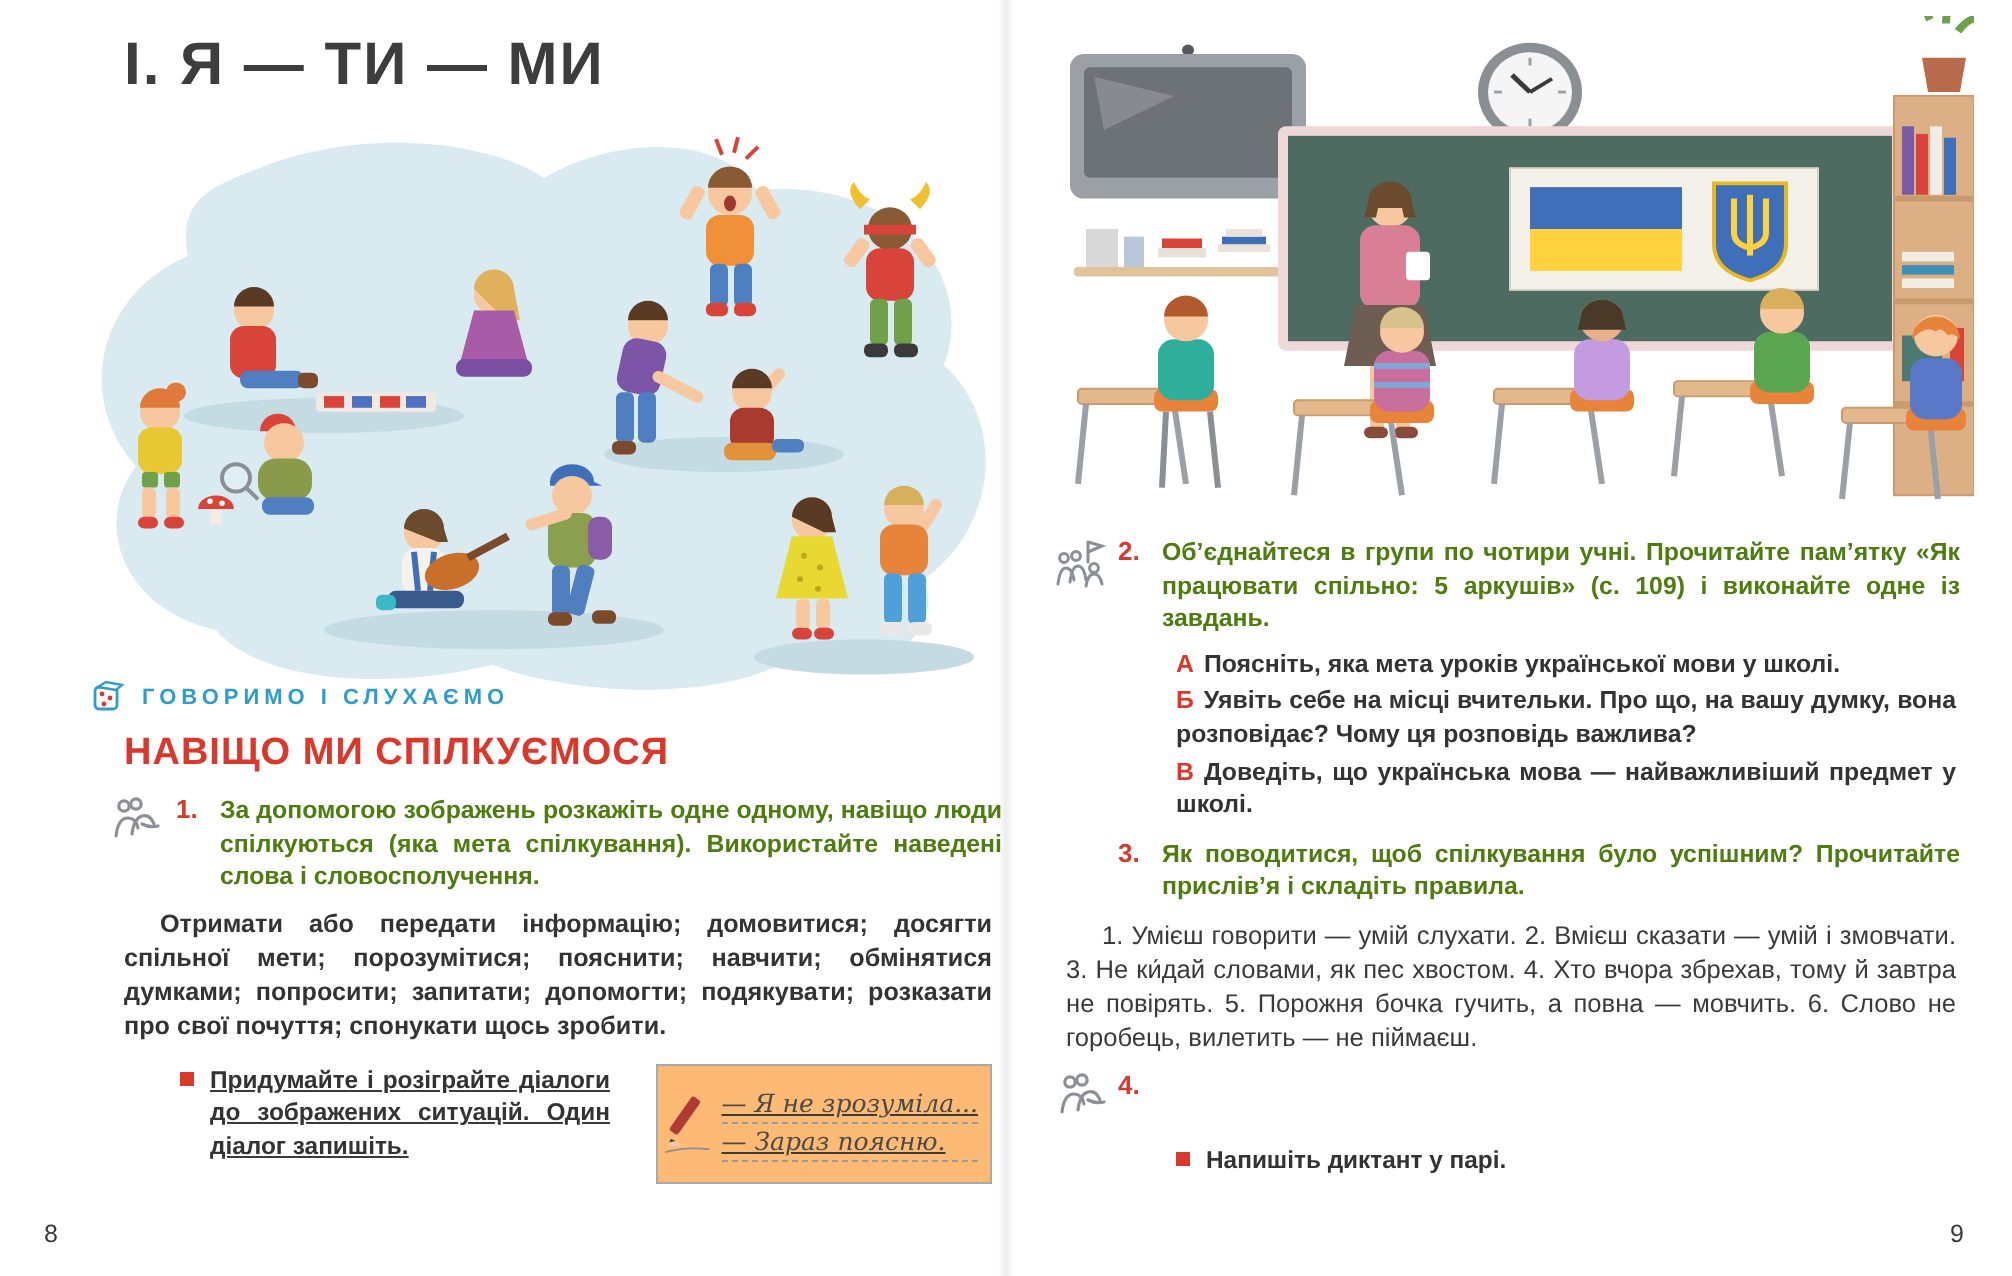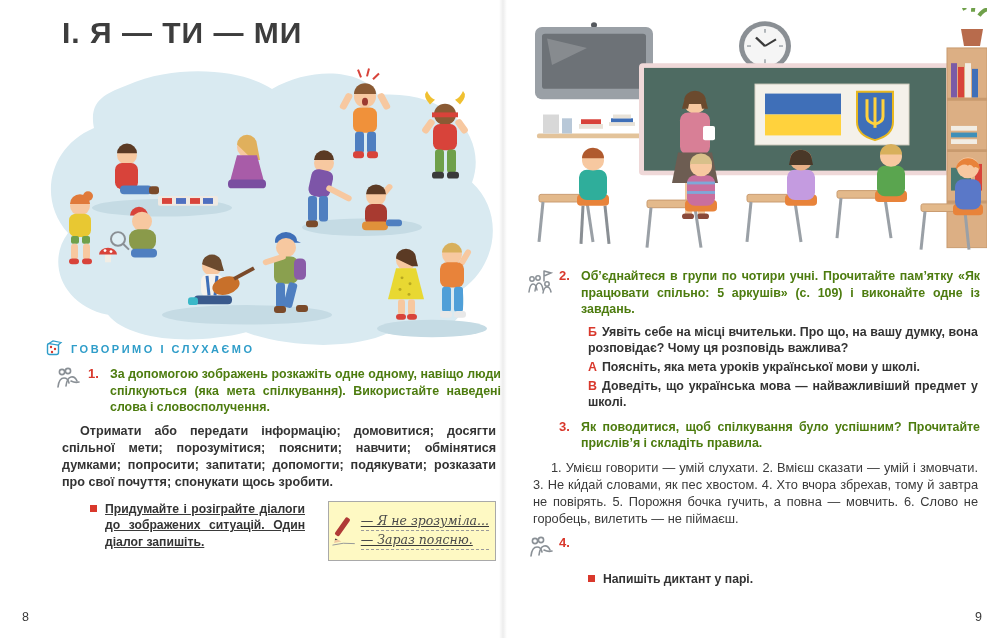--- a/index.html
+++ b/index.html
@@ -29,21 +29,21 @@
              text-align:justify;text-indent:18px;}
   .light-par{margin:7px 28px 0 30px;font-size:12.8px;line-height:17px;font-weight:400;color:#3a3a3a;
              text-align:justify;text-indent:18px;}
 
   .bullet-row{display:flex;align-items:flex-start;gap:8px;}
   .bullet-sq{flex:0 0 7px;width:7px;height:7px;margin-top:4px;background:#d9382c;}
   .bullet-text{font-size:12.2px;line-height:16.5px;font-weight:700;color:#333;text-align:justify;}
 
   .lp-bottom{display:flex;margin:10px 33px 0 64px;text-decoration:underline;}
   .lp-bottom .bullet-row{width:215px;}
-  .dialog-box{margin-left:auto;width:168px;height:60px;border:1px solid #a9a9a9;background:#fef9c3;
+  .dialog-box{margin-left:auto;width:168px;height:60px;border:1px solid #a9a9a9;background:#fdba74;
               display:flex;align-items:center;padding:4px 6px 4px 2px;box-sizing:border-box;}
   .dialog-lines{flex:1;}
   .dialog-line{font-family:"DejaVu Serif",serif;font-style:italic;font-size:12.5px;color:#4a4a4a;
                border-bottom:1px dashed #9a9a9a;padding:1px 0 2px 0;white-space:nowrap;}
   .page-num{position:absolute;bottom:14px;font-size:12.5px;color:#3a3a3a;}
   #page-left .page-num{left:22px;}
   #page-right .page-num{right:24px;}
 
   
   .rp-illu{position:relative;height:252px;margin-top:8px;}
@@ -224,20 +224,21 @@
       <svg width="17" height="17" viewBox="0 0 17 17">
         <rect x="1.5" y="3.5" width="11" height="11" rx="2" fill="#fff" stroke="#2f9dc9" stroke-width="1.4"></rect>
         <path d="M3,3.5 l4,-2.5 l8,1.5 l-3,2.5 z" fill="#fff" stroke="#2f9dc9" stroke-width="1.2"></path>
         <circle cx="5" cy="7" r="1.2" fill="#d9382c"></circle>
           <circle cx="9" cy="9" r="1.2" fill="#d9382c"></circle>
         <circle cx="6" cy="12" r="1.2" fill="#d9382c"></circle>
       </svg>
       <span>ГОВОРИМО І СЛУХАЄМО</span>
     </div>
 
+    <div class="section-heading">НАВІЩО МИ СПІЛКУЄМОСЯ</div>
 
     <div class="task">
       <span class="ticon">
         <svg width="28" height="24" viewBox="0 0 28 24">
           <g fill="none" stroke="#8a9096" stroke-width="1.6" stroke-linecap="round">
             <circle cx="8" cy="5" r="2.6"></circle>
               <circle cx="14" cy="4" r="2.6"></circle>
             <path d="M4,20 q1,-9 6,-9 q4,0 5,5"></path>
               <path d="M12,19 q1,-8 5,-9 q4,-1 6,4"></path>
             <path d="M17,14 q4,2 8,1"></path>
@@ -420,22 +421,22 @@
               <path d="M8,22 q1,-8 4,-8 q3,0 4,7"></path>
               <path d="M16,24 q1,-6 4,-6 q3,0 4,5"></path>
           </g>
         </svg>
       </span>
       <span class="tnum">2.</span>
       <span class="ttext">Об’єднайтеся в групи по чотири учні. Прочитайте пам’ятку «Як працювати спільно: 5 аркушів» (с. 109) і виконайте одне із завдань.</span>
     </div>
 
     <div class="options">
+      <p class="option"><span class="opt-letter">А</span><span>Поясніть, яка мета уроків української мови у школі.</span></p>
       <p class="option"><span class="opt-letter">Б</span><span>Уявіть себе на місці вчительки. Про що, на вашу думку, вона розповідає? Чому ця розповідь важлива?</span></p>
-      <p class="option"><span class="opt-letter">А</span><span>Поясніть, яка мета уроків української мови у школі.</span></p>
       <p class="option"><span class="opt-letter">В</span><span>Доведіть, що українська мова — найважливіший предмет у школі.</span></p>
     </div>
 
     <div class="task">
       <span class="ticon"></span>
       <span class="tnum">3.</span>
       <span class="ttext">Як поводитися, щоб спілкування було успішним? Прочитайте прислів’я і складіть правила.</span>
     </div>
 
     <p class="light-par">1. Умієш говорити — умій слухати. 2. Вмієш сказати — умій і змовчати. 3. Не ки́дай словами, як пес хвостом. 4. Хто вчора збрехав, тому й завтра не повірять. 5. Порожня бочка гучить, а повна — мовчить. 6. Слово не горобець, вилетить — не піймаєш.</p>

